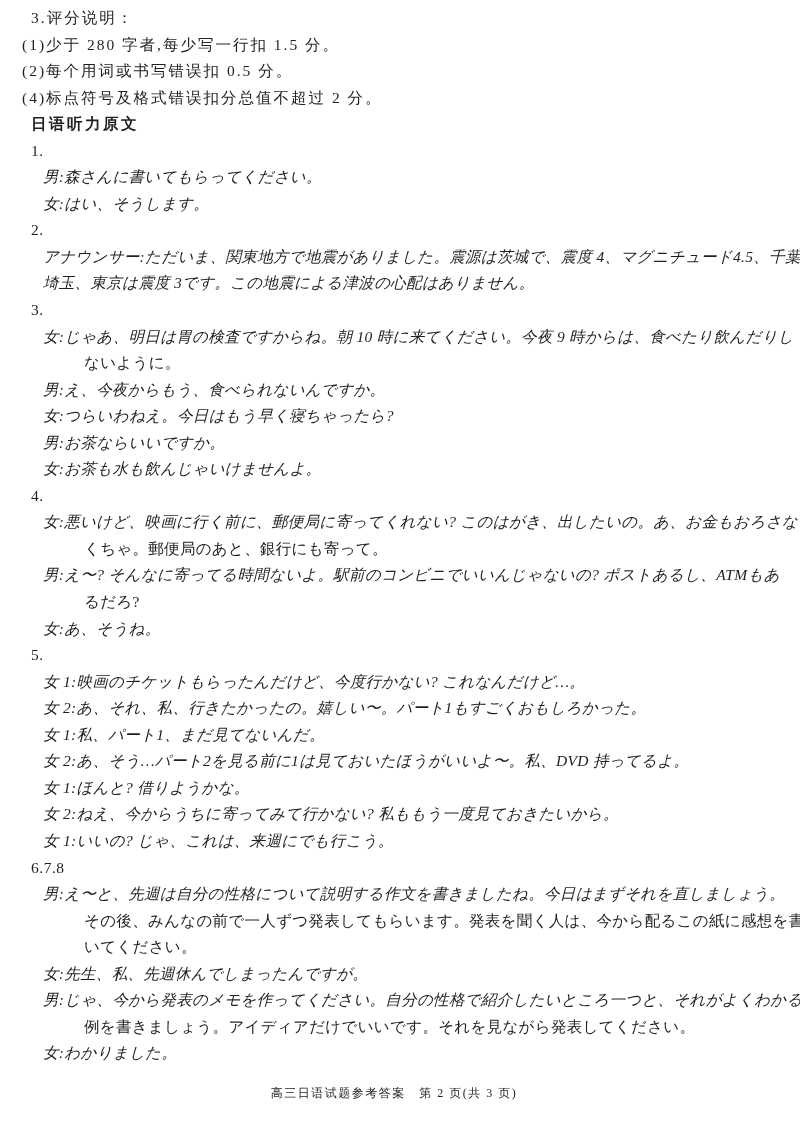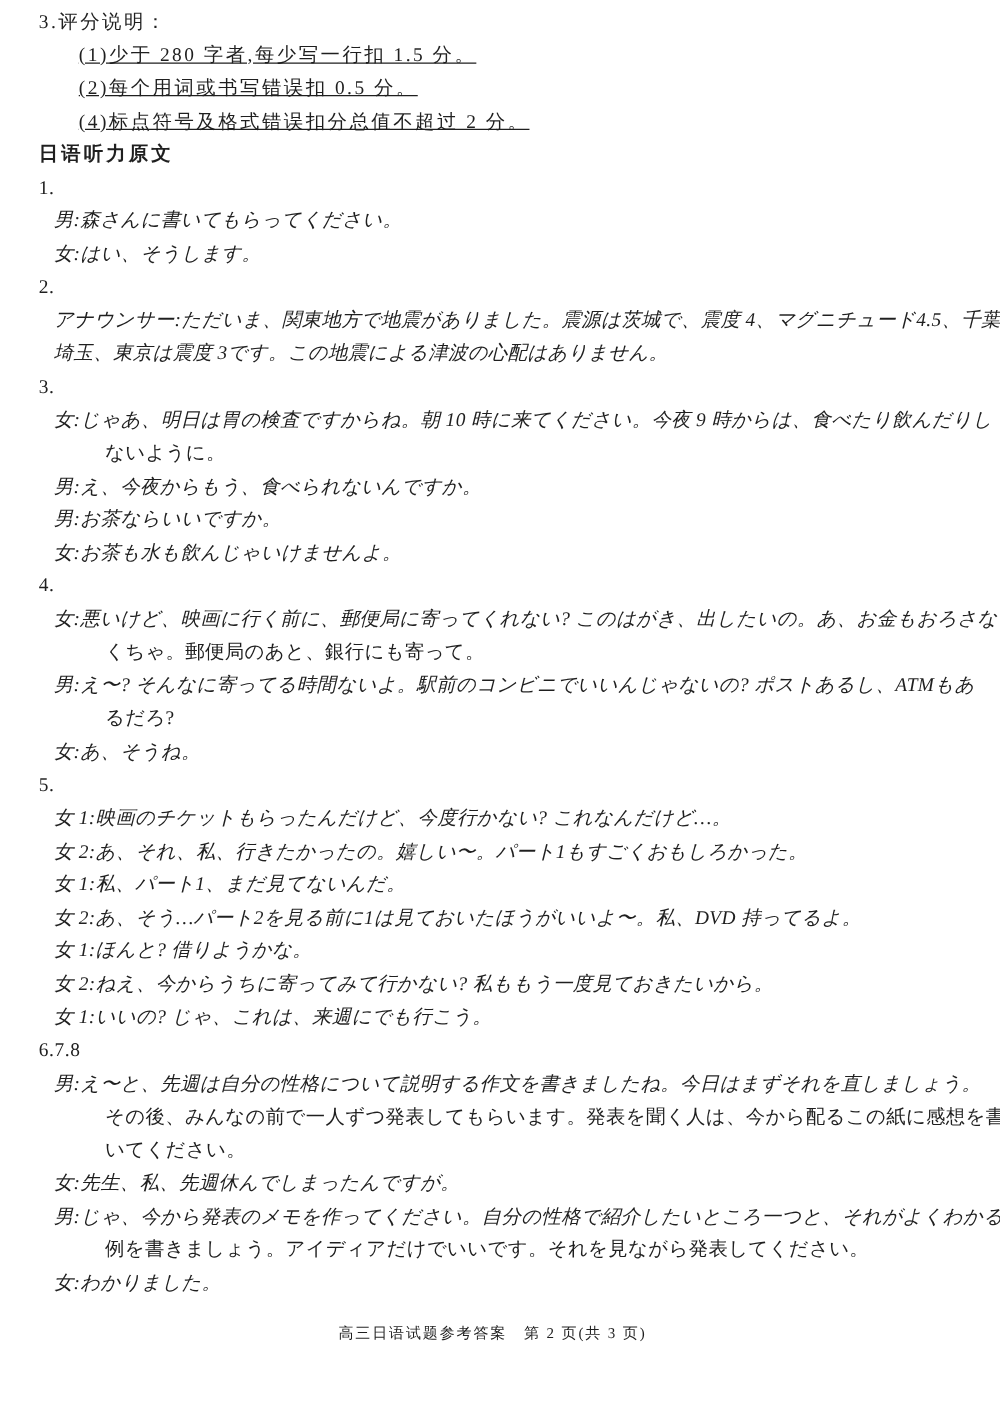--- a/index.html
+++ b/index.html
@@ -19,23 +19,22 @@
   .line {
     font-size: 15.5px;
     line-height: 26.55px;
     white-space: nowrap;
   }
   .scoring-heading {
     margin-left: 31px;
     letter-spacing: 2px;
   }
   .scoring-item {
-    margin-left: 63px;
+    margin-left: 22px;
     letter-spacing: 2px;
-    text-decoration: underline;
   }
   .jp-heading {
     margin-left: 31px;
     font-weight: 700;
     font-family: "Liberation Sans", "DejaVu Sans", sans-serif;
     font-size: 15.5px;
     letter-spacing: 2.5px;
   }
   .number-line {
     margin-left: 31px;
@@ -75,20 +74,21 @@
       <div class="line number-line">1.</div>
       <div class="line speaker-line">男:森さんに書いてもらってください。</div>
       <div class="line speaker-line">女:はい、そうします。</div>
       <div class="line number-line">2.</div>
       <div class="line speaker-line">アナウンサー:ただいま、関東地方で地震がありました。震源は茨城で、震度 4、マグニチュード4.5、千葉、</div>
       <div class="line speaker-line">埼玉、東京は震度 3です。この地震による津波の心配はありません。</div>
       <div class="line number-line">3.</div>
       <div class="line speaker-line">女:じゃあ、明日は胃の検査ですからね。朝 10 時に来てください。今夜 9 時からは、食べたり飲んだりし</div>
       <div class="line wrap-line">ないように。</div>
       <div class="line speaker-line">男:え、今夜からもう、食べられないんですか。</div>
+      <div class="line speaker-line">女:つらいわねえ。今日はもう早く寝ちゃったら?</div>
       <div class="line speaker-line">男:お茶ならいいですか。</div>
       <div class="line speaker-line">女:お茶も水も飲んじゃいけませんよ。</div>
       <div class="line number-line">4.</div>
       <div class="line speaker-line">女:悪いけど、映画に行く前に、郵便局に寄ってくれない? このはがき、出したいの。あ、お金もおろさな</div>
       <div class="line wrap-line">くちゃ。郵便局のあと、銀行にも寄って。</div>
       <div class="line speaker-line">男:え〜? そんなに寄ってる時間ないよ。駅前のコンビニでいいんじゃないの? ポストあるし、ATMもあ</div>
       <div class="line wrap-line">るだろ?</div>
       <div class="line speaker-line">女:あ、そうね。</div>
       <div class="line number-line">5.</div>
       <div class="line speaker-line">女 1:映画のチケットもらったんだけど、今度行かない? これなんだけど…。</div>

